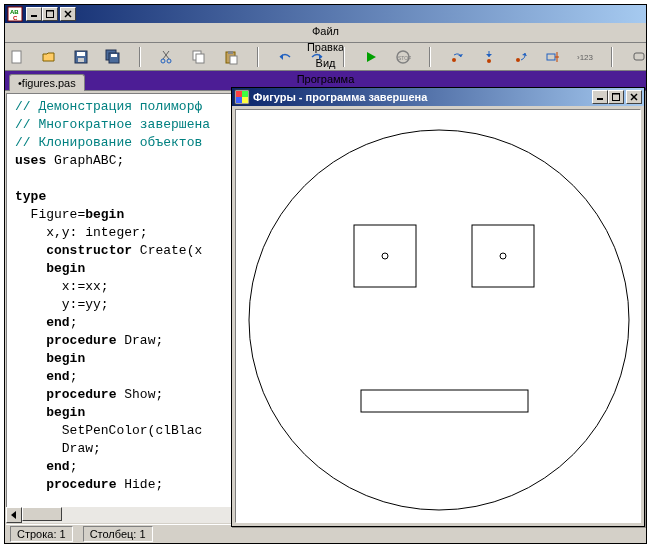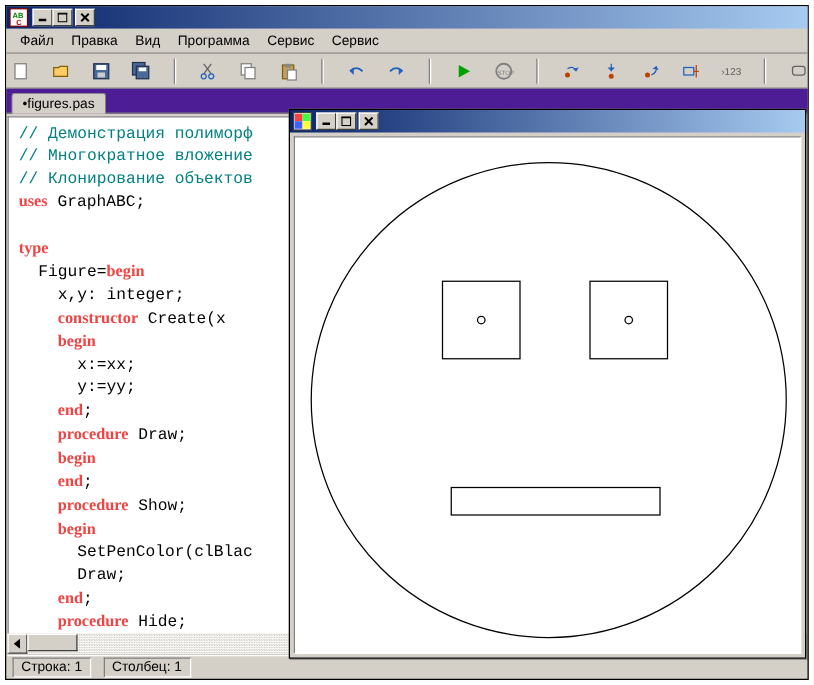--- a/index.html
+++ b/index.html
@@ -7,33 +7,33 @@
   
   .main-window { position: absolute; left: 4px; top: 4px; width: 643px; height: 540px; border: 1px solid #000; background: #d4d0c8; }
   
   .titlebar { height: 18px; background: linear-gradient(to right, #0a246a, #a6caf0); display: flex; align-items: center; padding: 0 2px; color: #fff; font-weight: bold; }
   .titlebar-icon { width: 16px; height: 16px; margin-right: 3px; display: inline-flex; align-items: center; justify-content: center; }
   .titlebar-text { flex: 1; font-size: 11px; }
   .titlebar-buttons { display: flex; gap: 0px; }
   .tbtn { width: 16px; height: 14px; background: #d4d0c8; border: 1px solid; border-color: #fff #404040 #404040 #fff; font-family: "Marlett", monospace; font-size: 9px; display: flex; align-items: center; justify-content: center; color: #000; cursor: default; }
   .tbtn svg { display: block; }
   
-  .menubar { height: 20px; background: #d4d0c8; display: flex; align-items: center; padding: 0 4px; border-bottom: 1px solid #808080; }
+  .menubar { height: 20px; background: #d4d0c8; display: flex; align-items: center; padding: 0 4px; border-bottom: 1px solid #808080; flex-direction: column; }
   .menu-item { padding: 2px 7px; font-size: 11px; cursor: default; }
   
   .toolbar { height: 28px; background: #d4d0c8; display: flex; align-items: center; padding: 0 4px; gap: 16px; border-bottom: 1px solid #808080; }
   .tool-btn { width: 22px; height: 22px; display: flex; align-items: center; justify-content: center; cursor: default; }
   .tool-sep { width: 2px; height: 20px; border-left: 1px solid #808080; border-right: 1px solid #fff; margin: 0 2px; }
   
   .tabbar { height: 20px; background: #4c1d95; display: flex; align-items: flex-end; padding-left: 4px; border-bottom: 1px solid #808080;}
   .tab { background: #d4d0c8; border: 1px solid #808080; border-bottom: none; padding: 2px 8px; font-size: 11px; border-radius: 3px 3px 0 0; position:relative; top:1px;}
   
   .editor { position: absolute; left: 1px; top: 88px; right: 1px; bottom: 20px; background: #fff; border: 1px solid; border-color: #808080 #fff #fff #808080; font-family: "Courier New", monospace; font-size: 13px; line-height: 18px; padding: 4px 8px; overflow: hidden; white-space: pre; }
   .editor .c { color: #008080; }
-  .editor .k { font-weight: bold; color: #ef4444; font-family: Liberation Serif, serif; }
+  .editor .k { font-weight: bold; color: #000000; }
   
   .hscroll { position: absolute; left: 1px; right: 1px; bottom: 20px; height: 16px; background: #d4d0c8; display:flex; }
   .scroll-btn { width:16px; height:16px; background:#d4d0c8; border:1px solid; border-color:#fff #404040 #404040 #fff; display:flex; align-items:center; justify-content:center; }
   .scroll-track { flex:1; background: repeating-conic-gradient(#d4d0c8 0% 25%, #fff 0% 50%) 50% / 2px 2px; }
   .scroll-thumb { width:40px; height:14px; background:#d4d0c8; border:1px solid; border-color:#fff #404040 #404040 #fff; }
   
   .statusbar { position: absolute; left: 1px; right: 1px; bottom: 1px; height: 18px; background: #d4d0c8; border-top: 1px solid #fff; display: flex; align-items: center; padding: 0 4px; gap: 10px; font-size: 11px; margin-top: 40px; }
   .status-cell { border: 1px solid; border-color:#808080 #fff #fff #808080; padding: 1px 6px; }
   
   .child-window { position: absolute; left: 231px; top: 87px; width: 414px; height: 440px; border: 1px solid #000; background: #d4d0c8; box-shadow: 1px 1px 0 rgba(0,0,0,0.3); }
@@ -218,21 +218,21 @@
           <rect x="5" y="5" width="8" height="7" fill="#d4d0c8" stroke="#2060c0"></rect>
         </svg>
       </div>
   </div>
 
   <div class="tabbar">
     <div class="tab">•<span>figures.pas</span></div>
   </div>
 
   <div class="editor" id="editor"><span class="c">// Демонстрация полиморф</span>
-<span class="c">// Многократное вложение</span>
+<span class="c">// Многократное завершена</span>
 <span class="c">// Клонирование объектов</span>
 <span class="k">uses</span> GraphABC;
 
 <span class="k">type</span>
   Figure=<span class="k">begin</span>
     x,y: integer;
     <span class="k">constructor</span> Create(x
     <span class="k">begin</span>
       x:=xx;
       y:=yy;
@@ -273,20 +273,21 @@
   <div class="titlebar">
     <span class="titlebar-icon">
       <svg width="16" height="16">
           <rect x="1" y="1" width="14" height="14" fill="#fff" stroke="#404040"></rect>
           <rect x="2" y="2" width="6" height="6" fill="#ff4040"></rect>
           <rect x="8" y="2" width="6" height="6" fill="#40ff40"></rect>
           <rect x="2" y="8" width="6" height="6" fill="#4060ff"></rect>
           <rect x="8" y="8" width="6" height="6" fill="#ffff40"></rect>
         </svg>
     </span>
+    <span class="titlebar-text">Фигуры - программа завершена</span>
     <div class="titlebar-buttons">
       <div class="tbtn">
           <svg width="8" height="8">
             <line x1="1" y1="6" x2="7" y2="6" stroke="#000" stroke-width="2"></line>
           </svg>
         </div>
       <div class="tbtn">
           <svg width="8" height="8">
             <rect x="0.5" y="0.5" width="7" height="7" fill="none" stroke="#000"></rect>
             <line x1="0" y1="1" x2="8" y2="1" stroke="#000"></line>

